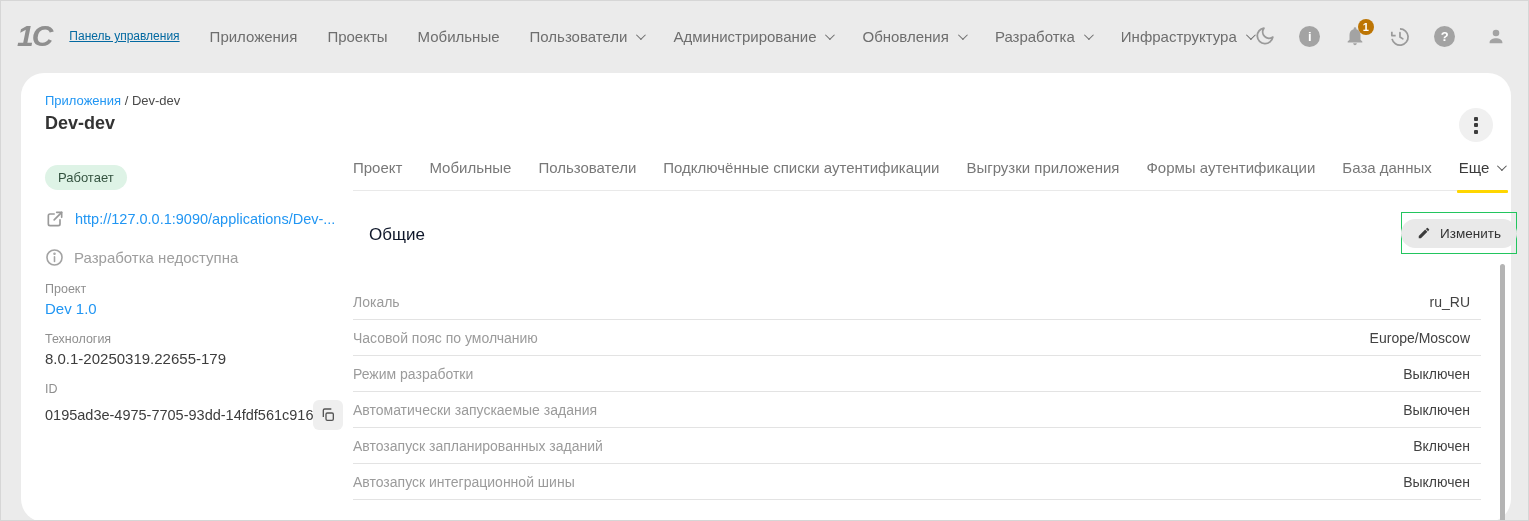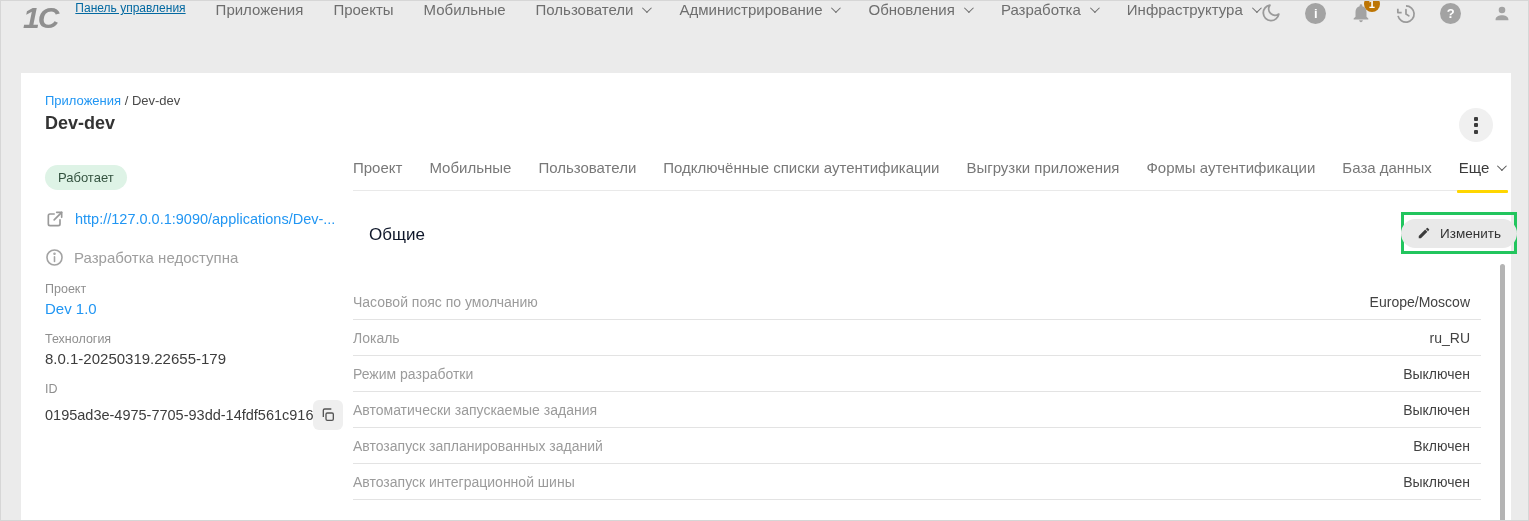--- a/index.html
+++ b/index.html
@@ -8,22 +8,22 @@
     font-family:"Liberation Sans", sans-serif;
     background:#ebebeb;
     position:relative;
     overflow:hidden;
     border:1px solid #d6d6d6;
   }
   
   .navbar {
     position:absolute; top:0; left:0; right:0; height:70px;
     background:#ebebeb;
-    display:flex; align-items:flex-start;
-    padding:0 26px 0 22px;
+    display:flex; align-items:center;
+    padding:0 26px 0 16px;
   }
   .logo {
     font-size:30px; font-weight:bold; font-style:italic;
     color:#8f8f8f; letter-spacing:-2px; margin-right:18px;
     user-select:none;
   }
   .brand { font-size:12px; color:#0369a1; margin-right:30px; white-space:nowrap;text-decoration:underline; }
   .nav-items { display:flex; align-items:center; gap:30px; }
   .nav-item {
     font-size:15px; color:#6e6e6e; white-space:nowrap; cursor:pointer;
@@ -45,20 +45,21 @@
   .badge {
     position:absolute; top:-5px; right:-7px;
     min-width:16px; height:16px; border-radius:50%;
     background:#bd7504; color:#fff; font-size:11px; font-weight:bold;
     display:flex; align-items:center; justify-content:center;
   }
   
   .card {
     position:absolute; left:20px; top:72px; width:1490px; height:449px;
     background:#ffffff;
+    border-radius:23px;
   }
   .breadcrumb { position:absolute; left:24px; top:20px; font-size:13px; color:#4a4a4a; }
   .breadcrumb a { color:#2196f3; text-decoration:none; cursor:pointer; }
   .page-title { position:absolute; left:24px; top:40px; font-size:18px; font-weight:bold; color:#333; }
   .kebab-btn {
     position:absolute; right:18px; top:35px; width:34px; height:34px;
     border-radius:50%; background:#f0f0f0; cursor:pointer;
     display:flex; flex-direction:column; align-items:center; justify-content:center; gap:2.5px;
   }
   .kebab-btn i { width:4px; height:4px; background:#3c3c3c; border-radius:1px; }
@@ -97,21 +98,21 @@
   .tab .chev { border-color:#555; }
   .tab.active { color:#3a3a3a; }
   .tab.active::after {
     content:""; position:absolute; left:-2px; right:-4px; bottom:-17px;
     height:3px; background:#ffd600; border-radius:1px;
   }
   .section-row { position:relative; margin-top:28px; height:42px; }
   .section-title { position:absolute; left:16px; top:6px; font-size:17px; color:#0f172a; }
   .annotation-box {
     position:absolute; right:-19px; top:-7px; width:116px; height:42px;
-    border:3px solid #22c55e;
+    border:1px solid #22c55e;
     display:flex; align-items:center; justify-content:center;
   }
   .edit-btn {
     height:29px; padding:0 16px; border:none; border-radius:15px;
     background:#e9e9e9; color:#333; font-size:13.5px;
     font-family:"Liberation Sans", sans-serif;
     display:flex; align-items:center; gap:9px; cursor:pointer; white-space:nowrap;
   }
   .settings-table { margin-top:23px; width:1128px; }
   .settings-row {
@@ -290,28 +291,28 @@
           <svg width="14" height="14" viewBox="0 0 24 24">
               <path fill="#3c3c3c" d="M3 17.25V21h3.75L17.8 9.94l-3.75-3.75L3 17.25zM20.7 7a1 1 0 0 0 0-1.4l-2.3-2.3a1 1 0 0 0-1.4 0l-1.8 1.8 3.75 3.75L20.7 7z"></path>
             </svg>
           <span>Изменить</span>
         </button>
       </div>
     </div>
 
     <div class="settings-table">
       <div class="settings-row">
+        <span class="settings-label">Локаль</span>
+        <span class="settings-value">ru_RU</span>
+      </div>
+      <div class="settings-row">
         <span class="settings-label">Часовой пояс по умолчанию</span>
         <span class="settings-value">Europe/Moscow</span>
       </div>
       <div class="settings-row">
-        <span class="settings-label">Локаль</span>
-        <span class="settings-value">ru_RU</span>
-      </div>
-      <div class="settings-row">
         <span class="settings-label">Режим разработки</span>
         <span class="settings-value">Выключен</span>
       </div>
       <div class="settings-row">
         <span class="settings-label">Автоматически запускаемые задания</span>
         <span class="settings-value">Выключен</span>
       </div>
       <div class="settings-row">
         <span class="settings-label">Автозапуск запланированных заданий</span>
         <span class="settings-value">Включен</span>

